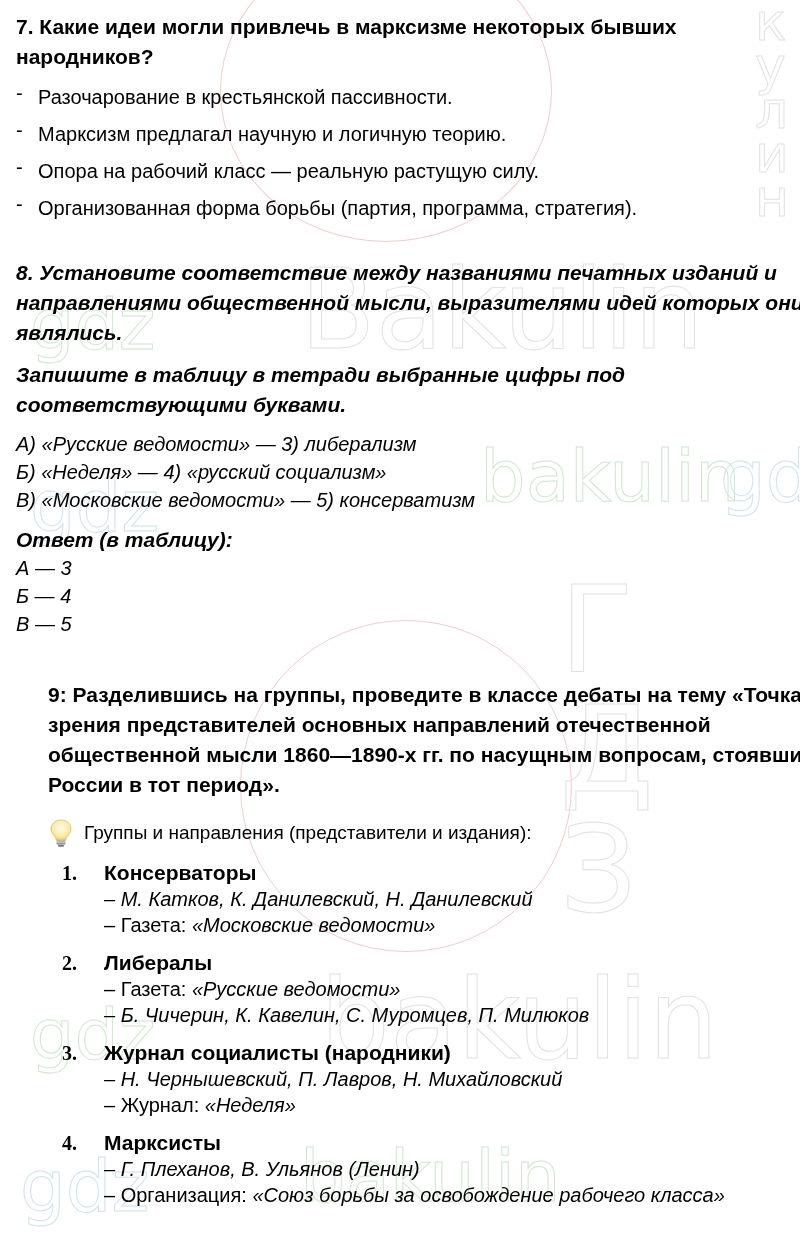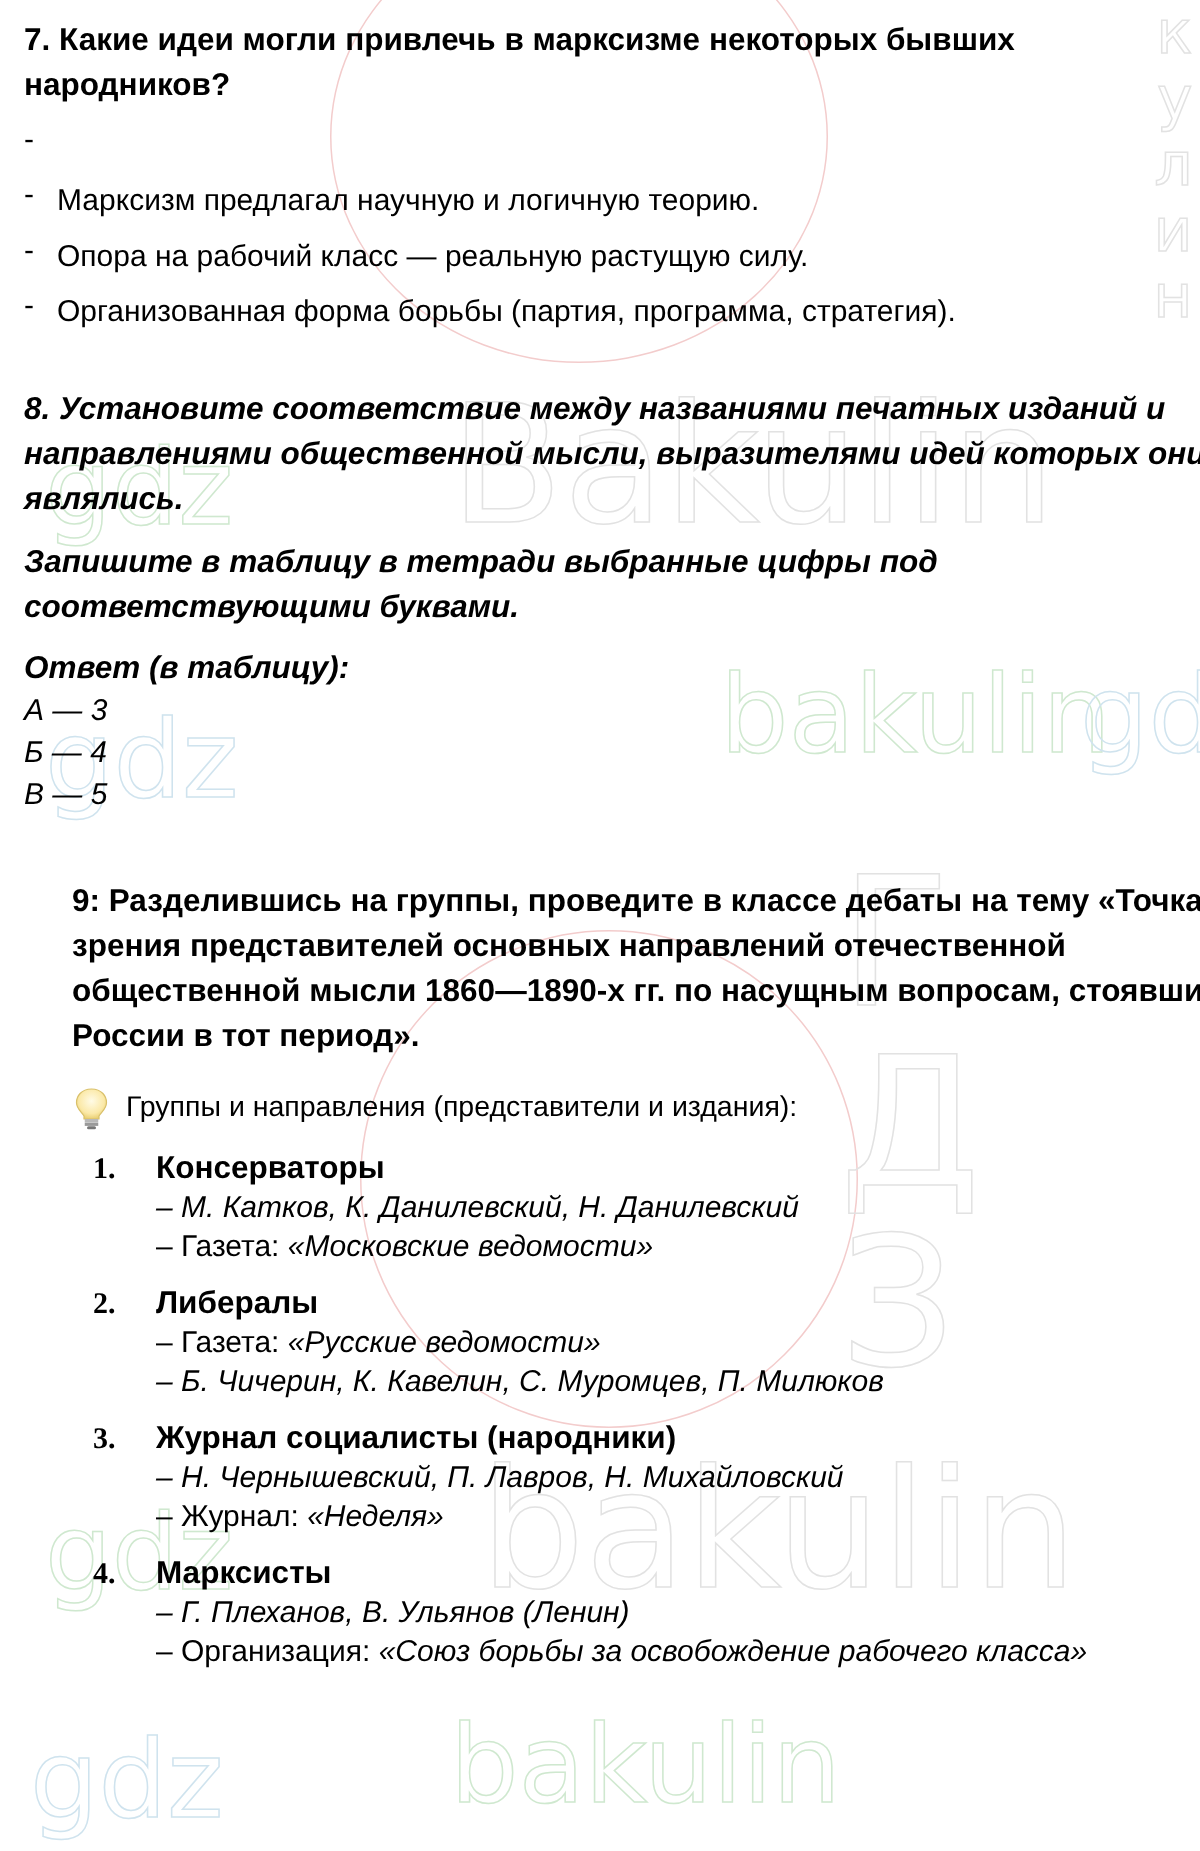--- a/index.html
+++ b/index.html
@@ -40,50 +40,56 @@
   <div class="face" style="left:240px; top:620px; width:330px; height:330px;"></div>
   <div class="wm grey" style="left:300px; top:255px; font-size:110px;">Bakulin</div>
   <div class="wm green" style="left:30px; top:290px; font-size:70px;">gdz</div>
   <div class="wm green" style="left:480px; top:440px; font-size:72px;">bakulin</div>
   <div class="wm blue" style="left:720px; top:440px; font-size:72px;">gdz</div>
   <div class="wm blue" style="left:30px; top:470px; font-size:72px;">gdz</div>
   <div class="wm grey" style="left:320px; top:965px; font-size:110px;">bakulin</div>
   <div class="wm green" style="left:30px; top:1000px; font-size:70px;">gdz</div>
   <div class="wm green" style="left:300px; top:1140px; font-size:72px;">bakulin</div>
   <div class="wm blue" style="left:20px; top:1150px; font-size:72px;">gdz</div>
-  <div class="wm grey" style="left:755px; top:0px; font-size:40px; width:40px; word-break:break-all; line-height:44px;text-align:right;">кулин</div>
+  <div class="wm grey" style="left:755px; top:0px; font-size:52px; width:40px; word-break:break-all; line-height:44px;">кулин</div>
   <div class="wm grey" style="left:560px; top:570px; font-size:120px; width:90px; word-break:break-all; line-height:120px;">ГДЗ</div>
 </div>
 
 <div class="content">
 
   <section style="padding-top:12px;">
     <p class="q-title" style="width:760px;">7. Какие идеи могли привлечь в марксизме некоторых бывших народников?</p>
     <div>
       <div class="bullet">
         <span class="dash">-</span>
+        <span>Разочарование в крестьянской пассивности.</span>
       </div>
       <div class="bullet">
         <span class="dash">-</span>
         <span>Марксизм предлагал научную и логичную теорию.</span>
       </div>
       <div class="bullet">
         <span class="dash">-</span>
         <span>Опора на рабочий класс — реальную растущую силу.</span>
       </div>
       <div class="bullet">
         <span class="dash">-</span>
         <span>Организованная форма борьбы (партия, программа, стратегия).</span>
       </div>
     </div>
   </section>
 
   <section style="margin-top:38px;font-style:italic;">
     <p class="q-title" style="width:796px;">8. Установите соответствие между названиями печатных изданий и направлениями общественной мысли, выразителями идей которых они являлись.</p>
     <p class="q-title" style="margin-top:12px; width:680px;">Запишите в таблицу в тетради выбранные цифры под соответствующими буквами.</p>
+    <div style="margin-top:10px;">
+      <p class="plain">А) «Русские ведомости» — 3) либерализм</p>
+      <p class="plain">Б) «Неделя» — 4) «русский социализм»</p>
+      <p class="plain">В) «Московские ведомости» — 5) консерватизм</p>
+    </div>
     <div class="ans-label">Ответ (в таблицу):</div>
     <div>
       <p class="plain">А — 3</p>
       <p class="plain">Б — 4</p>
       <p class="plain">В — 5</p>
     </div>
   </section>
 
   <section style="margin-top:42px;margin-left:32px;">
     <p class="q-title" style="width:790px;">9: Разделившись на группы, проведите в классе дебаты на тему «Точка зрения представителей основных направлений отечественной общественной мысли 1860—1890-х гг. по насущным вопросам, стоявшим в России в тот период».</p>

